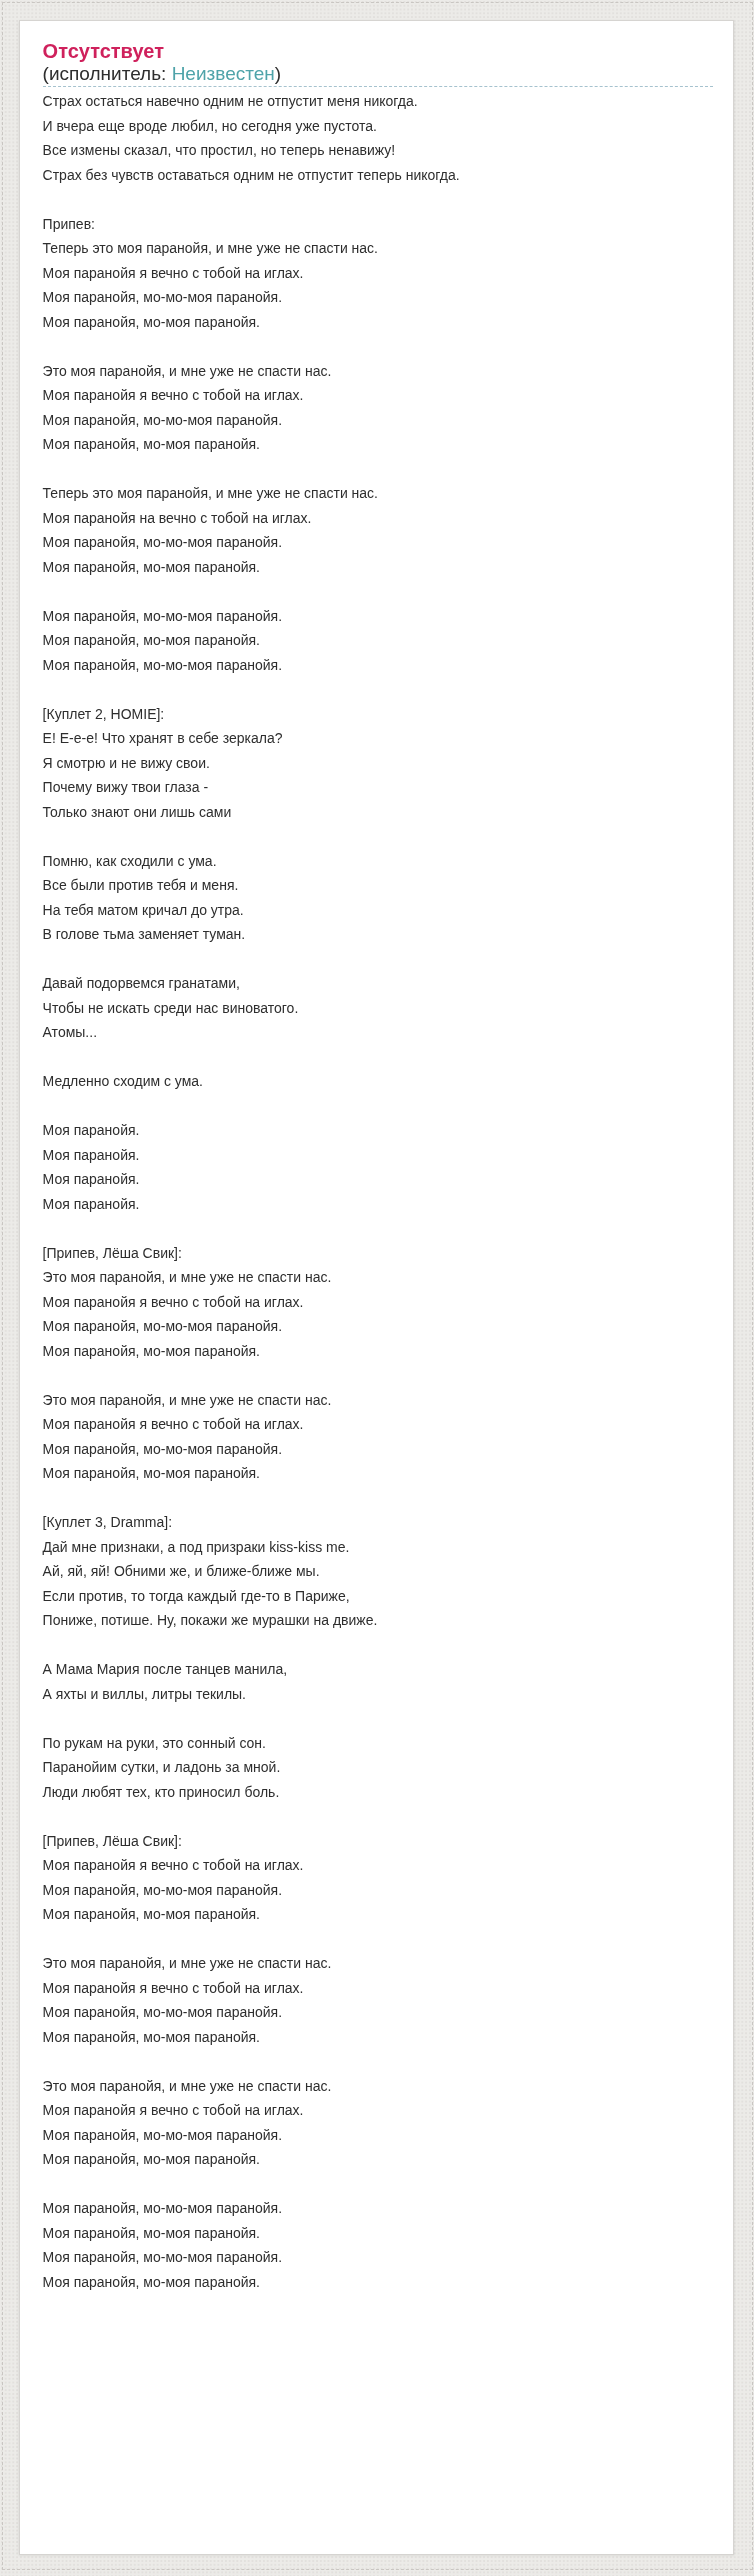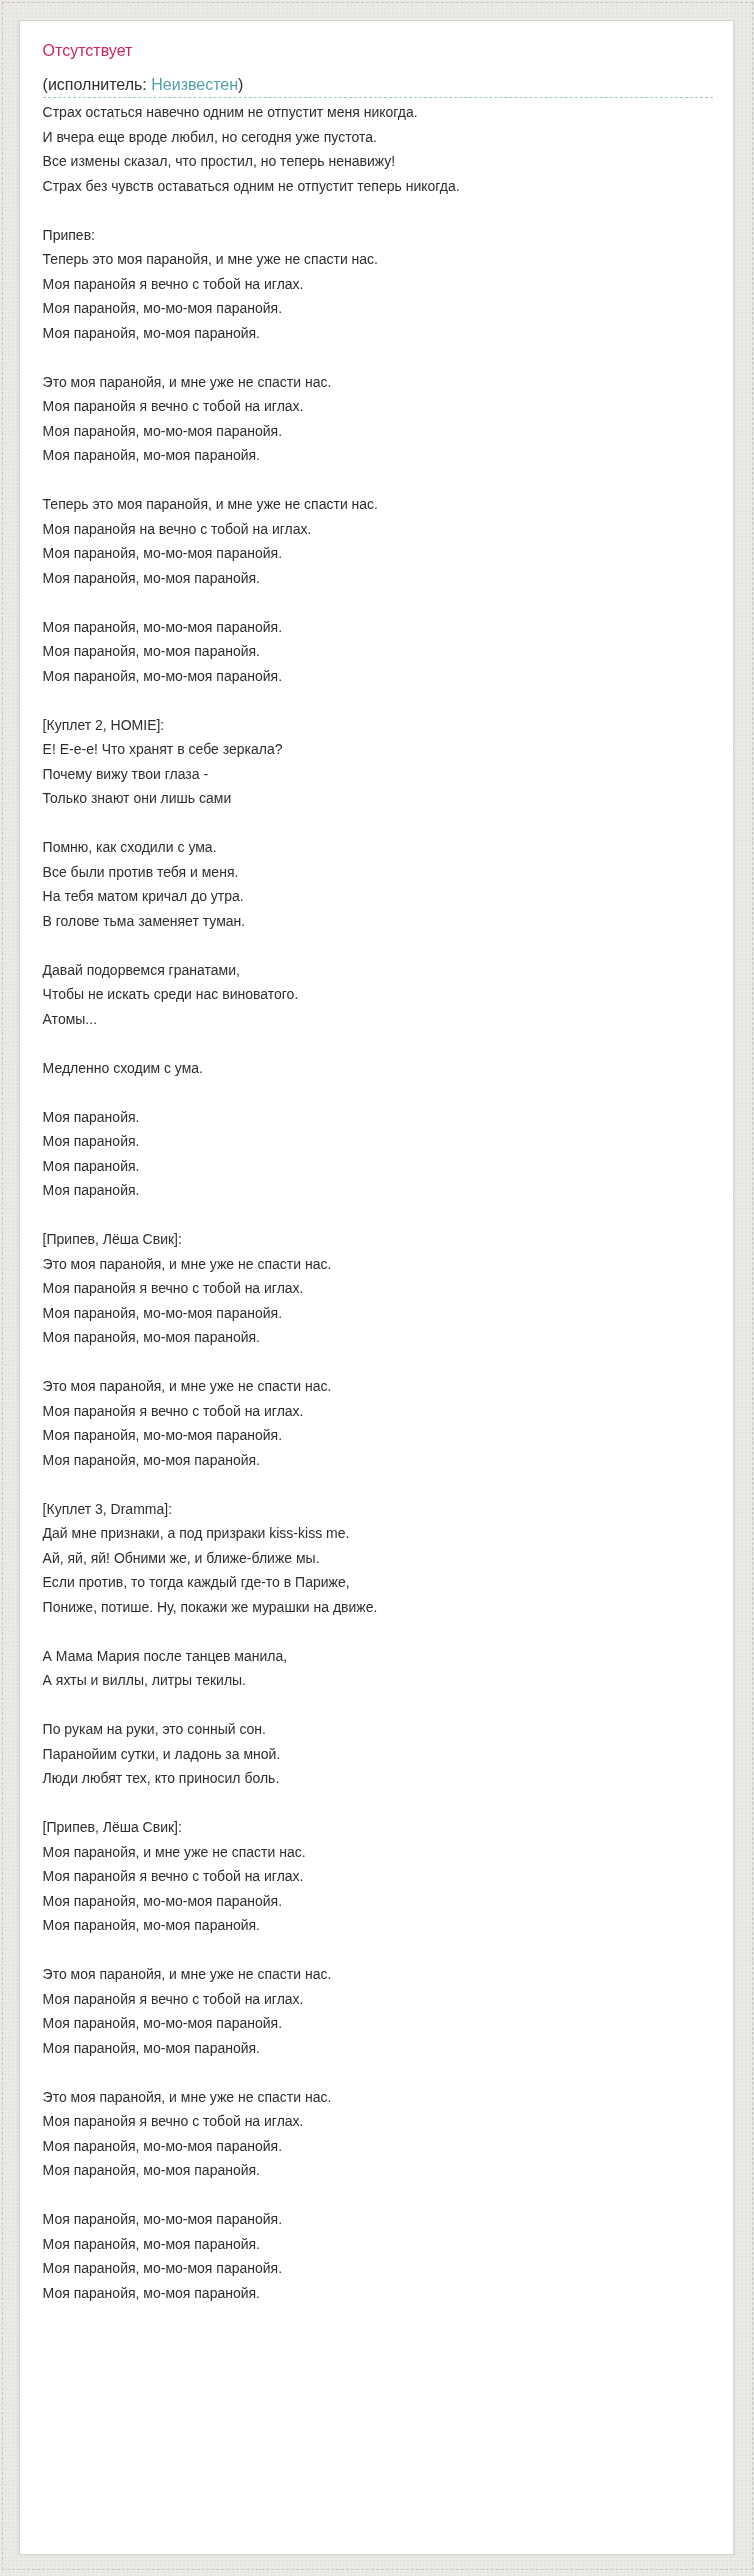--- a/index.html
+++ b/index.html
@@ -33,32 +33,32 @@
     position:absolute;
     left:19px;top:20px;
     width:715px;height:2535px;
     background:var(--card_bg);
     border:0.9px solid var(--card_border);
     box-shadow:0 0.9px 2.8px rgba(0,0,0,0.10);
     padding:18px 20px 0 22.6px;
   }
   .song-title{
     display:inline-block;
-    font-size:16px;
-    font-weight:normal;
+    font-size:20px;
+    font-weight:bold;
     line-height:24.5px;
     color:var(--title);
     text-decoration:none;
     text-align:right;
   }
   .artist-row{
-    font-size:16px;
+    font-size:19px;
     line-height:19px;
     color:var(--text);
-    margin-top:11px;
+    margin-top:0;
   }
   .artist-link{
     color:var(--artist_link);
     text-decoration:none;
     cursor:pointer;
   }
   .header{
     border-bottom:0.9px dashed var(--divider);
     padding-bottom:3.8px;
   }
@@ -110,20 +110,21 @@
         <div class="line">Моя паранойя, мо-моя паранойя.</div>
       </div>
       <div class="stanza">
         <div class="line">Моя паранойя, мо-мо-моя паранойя.</div>
         <div class="line">Моя паранойя, мо-моя паранойя.</div>
         <div class="line">Моя паранойя, мо-мо-моя паранойя.</div>
       </div>
       <div class="stanza">
         <div class="line">[Куплет 2, HOMIE]:</div>
         <div class="line">Е! Е-е-е! Что хранят в себе зеркала?</div>
+        <div class="line">Я смотрю и не вижу свои.</div>
         <div class="line">Почему вижу твои глаза -</div>
         <div class="line">Только знают они лишь сами</div>
       </div>
       <div class="stanza">
         <div class="line">Помню, как сходили с ума.</div>
         <div class="line">Все были против тебя и меня.</div>
         <div class="line">На тебя матом кричал до утра.</div>
         <div class="line">В голове тьма заменяет туман.</div>
       </div>
       <div class="stanza">
@@ -164,21 +165,20 @@
         <div class="line">А Мама Мария после танцев манила,</div>
         <div class="line">А яхты и виллы, литры текилы.</div>
       </div>
       <div class="stanza">
         <div class="line">По рукам на руки, это сонный сон.</div>
         <div class="line">Паранойим сутки, и ладонь за мной.</div>
         <div class="line">Люди любят тех, кто приносил боль.</div>
       </div>
       <div class="stanza">
         <div class="line">[Припев, Лёша Свик]:</div>
-        <div class="line">Моя паранойя, и мне уже не спасти нас.</div>
         <div class="line">Моя паранойя я вечно с тобой на иглах.</div>
         <div class="line">Моя паранойя, мо-мо-моя паранойя.</div>
         <div class="line">Моя паранойя, мо-моя паранойя.</div>
       </div>
       <div class="stanza">
         <div class="line">Это моя паранойя, и мне уже не спасти нас.</div>
         <div class="line">Моя паранойя я вечно с тобой на иглах.</div>
         <div class="line">Моя паранойя, мо-мо-моя паранойя.</div>
         <div class="line">Моя паранойя, мо-моя паранойя.</div>
       </div>

